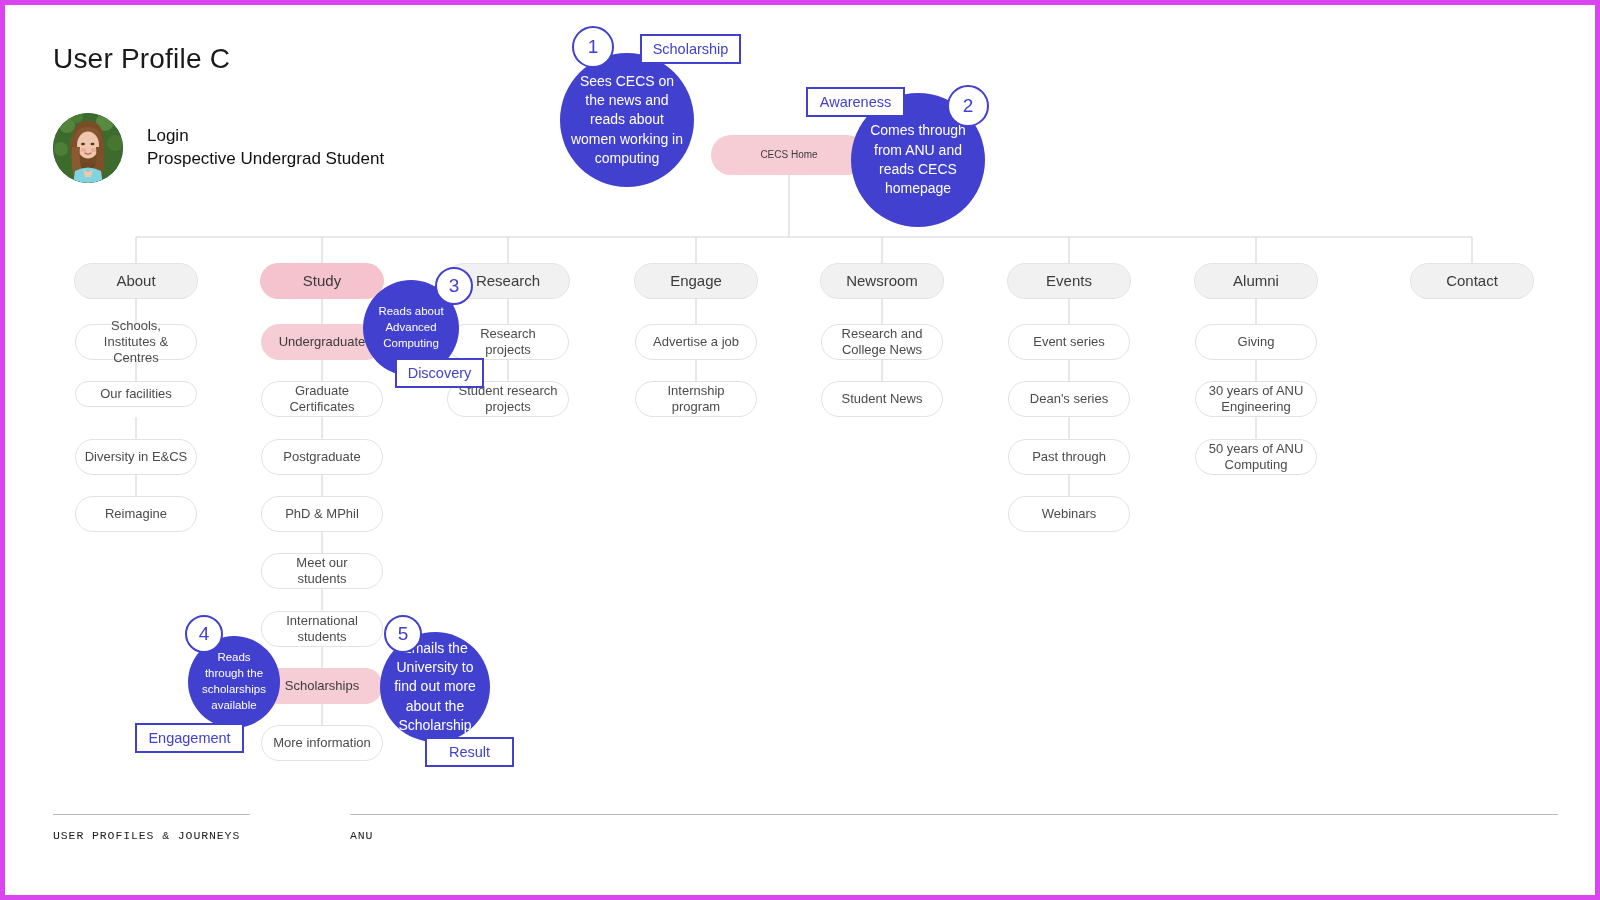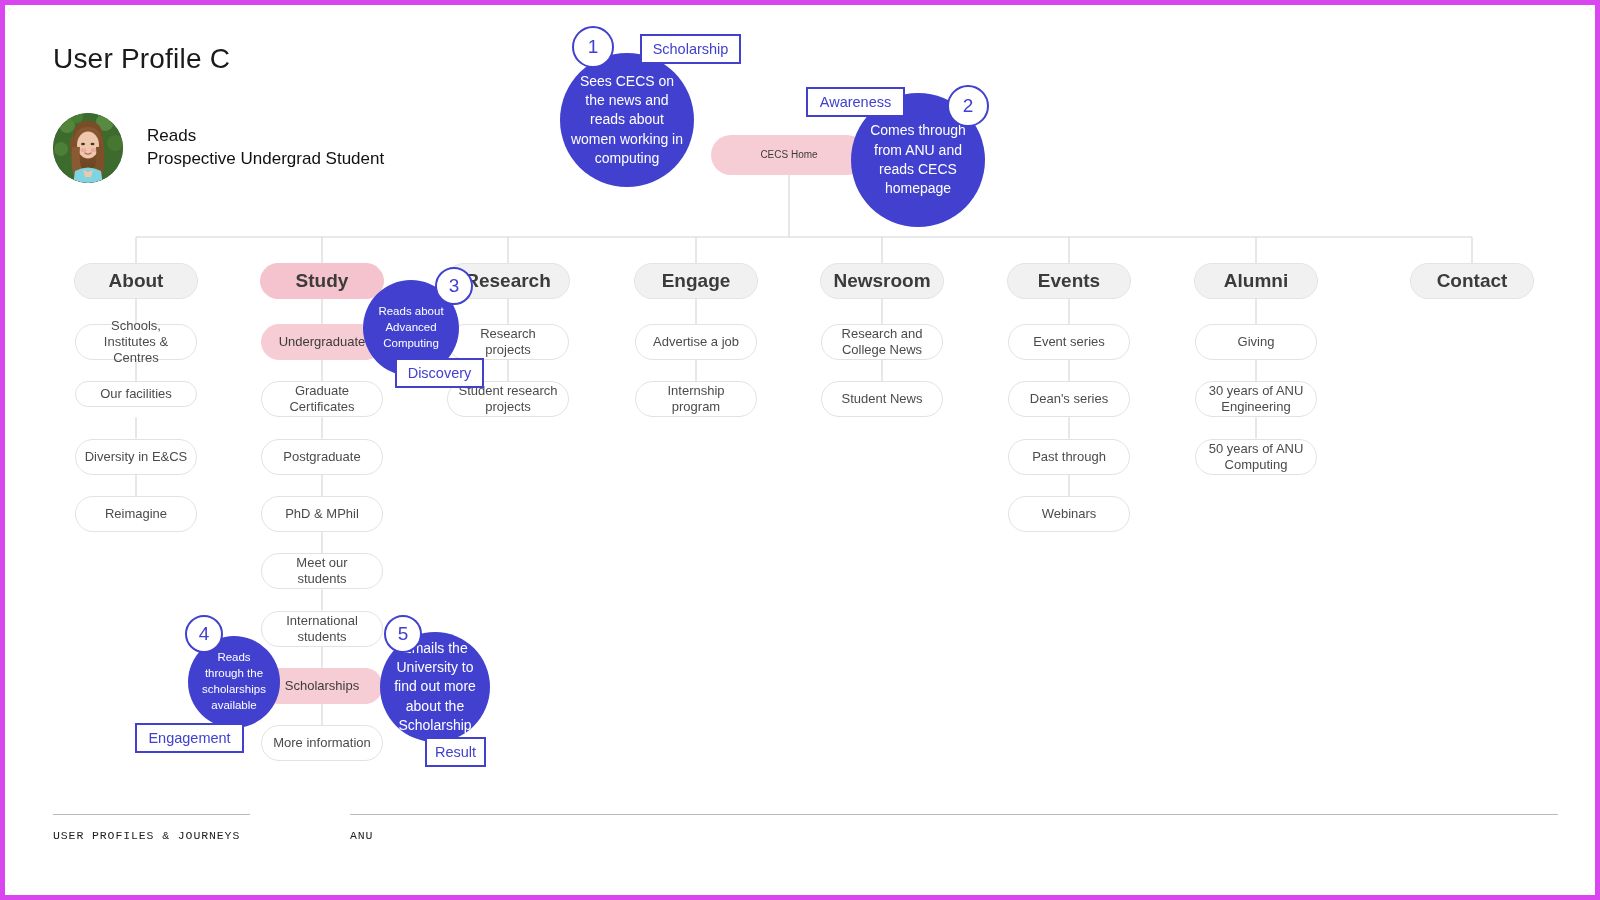--- a/index.html
+++ b/index.html
@@ -57,22 +57,21 @@
     display: flex; align-items: center; justify-content: center;
     text-align: center;
     border-radius: 999px;
     font-size: 13px;
     line-height: 1.22;
     padding: 4px 8px;
     cursor: pointer;
   }
   .node.top {
     background: #f1f1f1; border: 1px solid #e4e4e4; color: #3b3b3b;
-    font-size: 19px;
-    font-weight: bold;
+    font-size: 15px;
   }
   .node.sub {
     background: #ffffff; border: 1px solid #e2e2e2; color: #4b4b4b;
   }
   .node.pink { background: #f7cdd5; border-color: #f7cdd5; color: #3b3b3b; }
   .node.pink.top { background: #f4c3cd; border-color: #f4c3cd; }
 
   
   .bubble {
     position: absolute; border-radius: 50%;
@@ -138,21 +137,21 @@
           <path d="M32 40 q3 2.4 6 0" stroke="#b9655c" stroke-width="1.3" fill="none" stroke-linecap="round"></path>
           <path d="M20 30 q2 -16 15 -16 q13 0 15 16 q1 -22 -15 -22 q-16 0 -15 22z" fill="#7a4d28"></path>
           <path d="M19 34 q-2 20 3 32 l10 0 q-7 -16 -5 -32z" fill="#8a5a32"></path>
           <path d="M51 34 q2 20 -3 32 l-10 0 q7 -16 5 -32z" fill="#7d5029"></path>
           <path d="M22 58 q13 -7 26 0 l2 14 -30 0z" fill="#7fd4e0"></path>
           <path d="M30 56 q5 6 10 0 l-2 8 -6 0z" fill="#efc7ad"></path>
         </g>
       </svg>
     </div>
     <div id="persona-text">
-      <div id="persona-name">Reads</div>
+      <div id="persona-name">Login</div>
       <div id="persona-role">Prospective Undergrad Student</div>
     </div>
   </div>
 
 
   <svg id="wires">
 
     <line x1="784" y1="170" x2="784" y2="232"></line>
 
     <line x1="131" y1="232" x2="1467" y2="232"></line>
@@ -249,21 +248,21 @@
       <div class="stage-label" style="left: 390px; top: 353px; width: 89px; height: 30px;">Discovery</div>
       <div class="bubble" style="left: 183px; top: 631px; width: 92px; height: 92px; font-size: 11.5px;">
         <span class="btxt">Reads through the scholarships available</span>
       </div>
       <div class="step-num" style="left: 180px; top: 610px; width: 38px; height: 38px;">4</div>
       <div class="stage-label" style="left: 130px; top: 711px; width: 109px; height: 30px; margin-top: 7px;">Engagement</div>
       <div class="bubble" style="left: 375px; top: 627px; width: 110px; height: 110px;">
         <span class="btxt">Emails the University to find out more about the Scholarship</span>
       </div>
       <div class="step-num" style="left: 379px; top: 610px; width: 38px; height: 38px;">5</div>
-      <div class="stage-label" style="left: 420px; top: 732px; width: 61px; height: 30px;">Result</div>
+      <div class="stage-label" style="left: 420px; top: 732px; width: 89px; height: 30px;">Result</div>
     </div>
 
   <div class="footrule" style="left:48px; top:809px; width:197px;"></div>
   <div class="footrule" style="left:345px; top:809px; width:1208px;"></div>
   <div class="foottext" style="left:48px; top:824px;">USER PROFILES &amp; JOURNEYS</div>
   <div class="foottext" style="left:345px; top:824px;">ANU</div>
 
 </div>
 
 </body></html>

